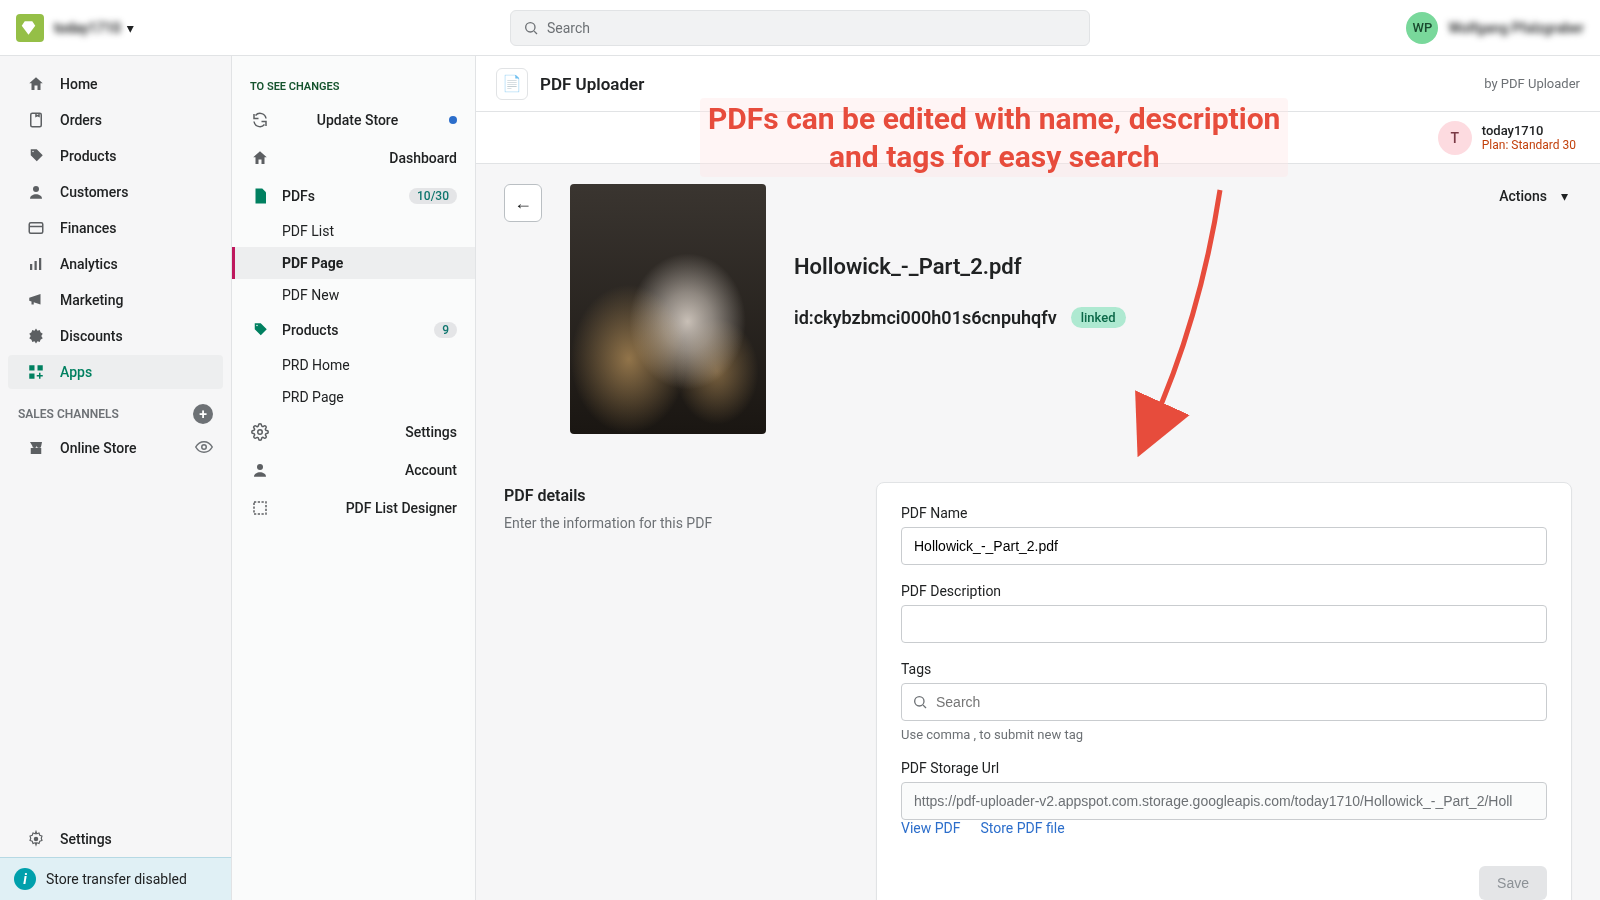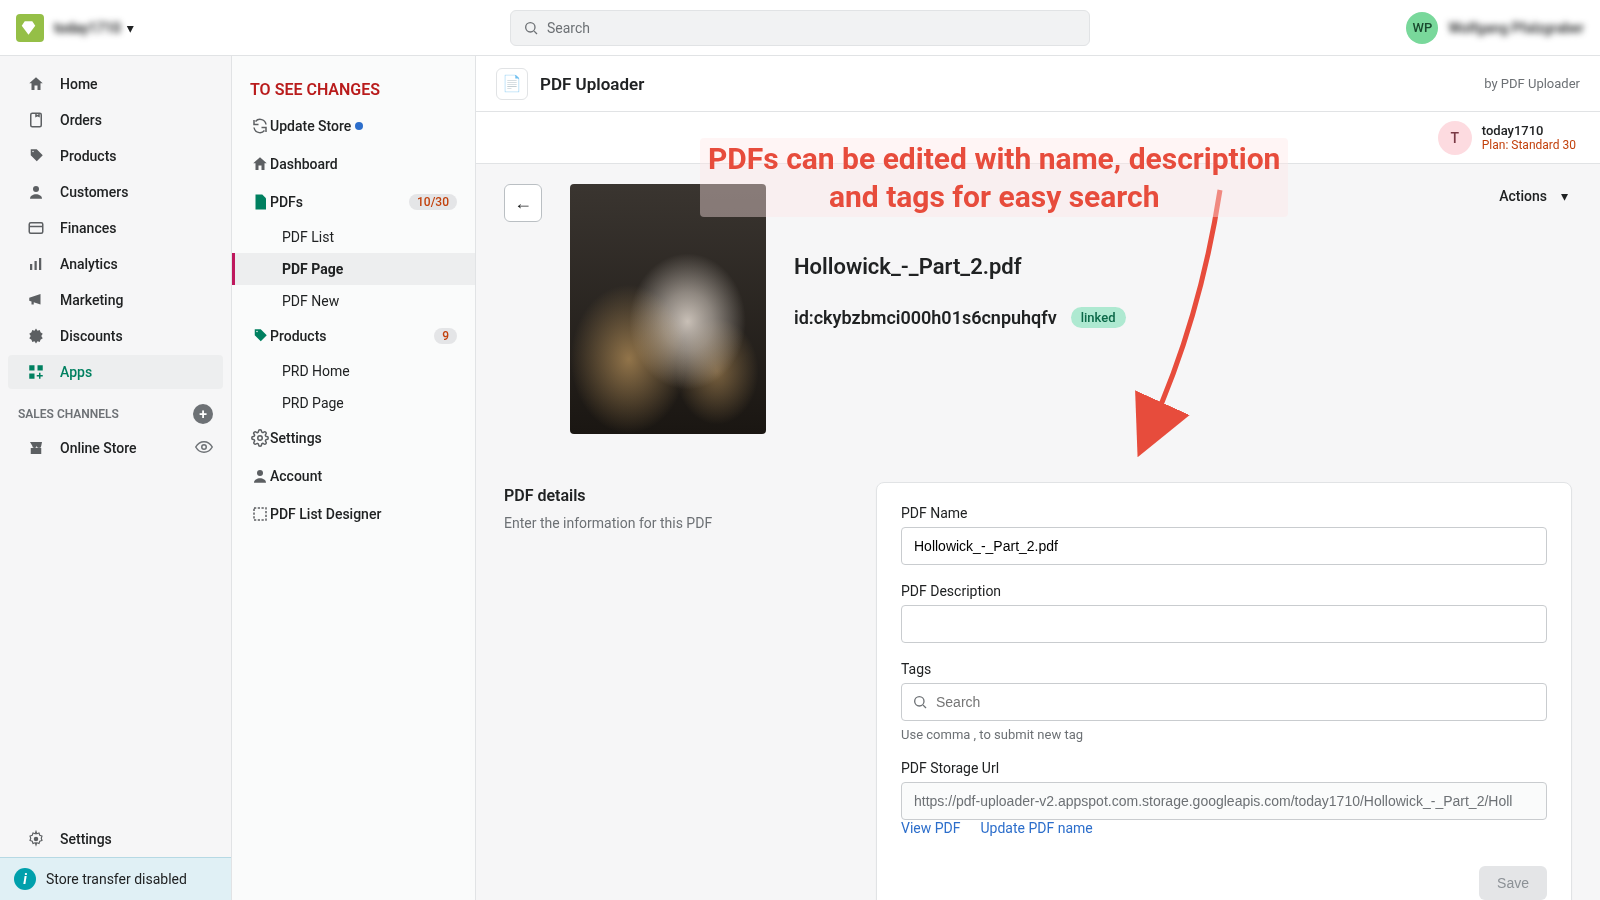--- a/index.html
+++ b/index.html
@@ -27,26 +27,26 @@
 .section-label { font-size: 12px; font-weight: 600; color: #6d7175; padding: 14px 18px 6px; display: flex; align-items: center; justify-content: space-between; }
 .section-label .plus { width: 20px; height: 20px; border-radius: 50%; background: #6d7175; color: #fff; display: flex; align-items: center; justify-content: center; font-size: 14px; }
 .channel-row { display:flex; align-items:center; justify-content:space-between; padding-right:18px; }
 .eye-icon { color: #6d7175; }
 .sidebar-bottom { margin-top: auto; }
 .transfer-banner { background: #e0f0f5; border-top: 1px solid #b6d9e4; padding: 10px 14px; display: flex; align-items: center; gap: 10px; font-size: 14px; }
 .transfer-banner .info-ico { width: 22px; height: 22px; border-radius: 50%; background: #00a0ac; color: #fff; display: flex; align-items: center; justify-content: center; font-weight: bold; font-style: italic; }
 
 
 .sidebar2 { width: 244px; background: #fafbfb; border-right: 1px solid #e1e3e5; padding-top: 14px; }
-.s2-label { font-size: 16px; font-weight: 600; color: #b91c1c; padding: 10px 18px 8px; }
-.s2-item { display: flex; align-items: center; gap: 0; padding: 9px 18px; cursor: pointer; font-weight: 500; position: relative; }
+.s2-label { font-size: 11px; font-weight: 600; color: #14532d; padding: 10px 18px 8px; }
+.s2-item { display: flex; align-items: center; gap: 12px; padding: 9px 18px; cursor: pointer; font-weight: 500; position: relative; justify-content: space-between; }
 .s2-item .dot { width: 8px; height: 8px; border-radius: 50%; background: #2c6ecb; margin-left: 4px; }
 .s2-sub { padding: 8px 18px 8px 50px; cursor: pointer; color: #202223; }
 .s2-sub.active { background: #edeeef; font-weight: 700; border-left: 3px solid #be185d; padding-left: 47px; }
-.s2-badge { margin-left: auto; background: #e4e5e7; border-radius: 10px; padding: 1px 8px; font-size: 12px; color: #c2410c; }
+.s2-badge { margin-left: auto; background: #e4e5e7; border-radius: 10px; padding: 1px 8px; font-size: 12px; color: #0f766e; }
 .s2-icon { width: 20px; height: 20px; color: #5c5f62; display: flex; align-items: center; justify-content: center; }
 .s2-icon.green { color: #008060; }
 
 
 .main { flex: 1; display: flex; flex-direction: column; overflow: hidden; background: #f6f6f7; }
 .app-header { height: 56px; background: #fff; border-bottom: 1px solid #e1e3e5; display: flex; align-items: center; padding: 0 20px; }
 .app-header .app-ico { width: 32px; height: 32px; background: #fff; border: 1px solid #e1e3e5; border-radius: 6px; display: flex; align-items: center; justify-content: center; margin-right: 12px; font-size: 16px; }
 .app-header .app-title { font-weight: 600; font-size: 17px; }
 .app-header .by { margin-left: auto; color: #6d7175; font-size: 13px; }
 .sub-header { height: 52px; background: #fff; border-bottom: 1px solid #e1e3e5; display: flex; align-items: center; justify-content: flex-end; padding: 0 24px; }
@@ -78,21 +78,21 @@
 .text-input[readonly] { background: #fafbfb; color: #6d7175; }
 .tag-search { display: flex; align-items: center; border: 1px solid #c9cccf; border-radius: 4px; height: 38px; padding: 0 10px; }
 .tag-search input { border: none; outline: none; flex: 1; font-size: 14px; margin-left: 8px; }
 .hint { font-size: 13px; color: #6d7175; margin-top: 6px; }
 .links-row { display: flex; gap: 20px; margin-top: 0; }
 .links-row a { color: #2c6ecb; font-size: 14px; text-decoration: none; cursor: pointer; }
 .save-row { display: flex; justify-content: flex-end; margin-top: 30px; }
 .save-btn { background: #e4e5e7; color: #8c9196; border: none; border-radius: 6px; padding: 9px 18px; font-size: 14px; font-weight: 500; cursor: not-allowed; }
 
 
-.anno-text { position: absolute; top: 98px; left: 700px; font-size: 30px; font-weight: 700; color: #e74c3c; line-height: 1.25; background: rgba(255,230,230,0.4); padding: 2px 8px; border-radius: 4px; text-align: center; z-index: 100; margin-top: 40px; }
+.anno-text { position: absolute; top: 98px; left: 700px; font-size: 30px; font-weight: 700; color: #e74c3c; line-height: 1.25; background: rgba(255,230,230,0.4); padding: 2px 8px; border-radius: 4px; text-align: center; z-index: 100; }
 .arrow-svg { position: absolute; top: 180px; left: 1110px; z-index: 99; pointer-events: none; }
 </style>
 </head>
 <body>
 
 <div class="topbar">
   <div class="logo">
     <svg width="18" height="18" viewBox="0 0 24 24" fill="#fff">
         <path d="M5 3h10l4 6-9 12L1 9z"></path>
       </svg>
@@ -364,21 +364,21 @@
                 </svg>
               <input placeholder="Search" style="">
             </div>
             <div class="hint">Use comma , to submit new tag</div>
           </div>
           <div class="form-group">
             <label>PDF Storage Url</label>
             <input class="text-input" readonly="" value="https://pdf-uploader-v2.appspot.com.storage.googleapis.com/today1710/Hollowick_-_Part_2/Holl" style="">
             <div class="links-row">
               <a>View PDF</a>
-              <a>Update PDF name</a>
+              <a>Store PDF file</a>
             </div>
           </div>
           <div class="save-row">
             <button class="save-btn">Save</button>
           </div>
         </div>
       </div>
     </div>
   </div>
 </div>

